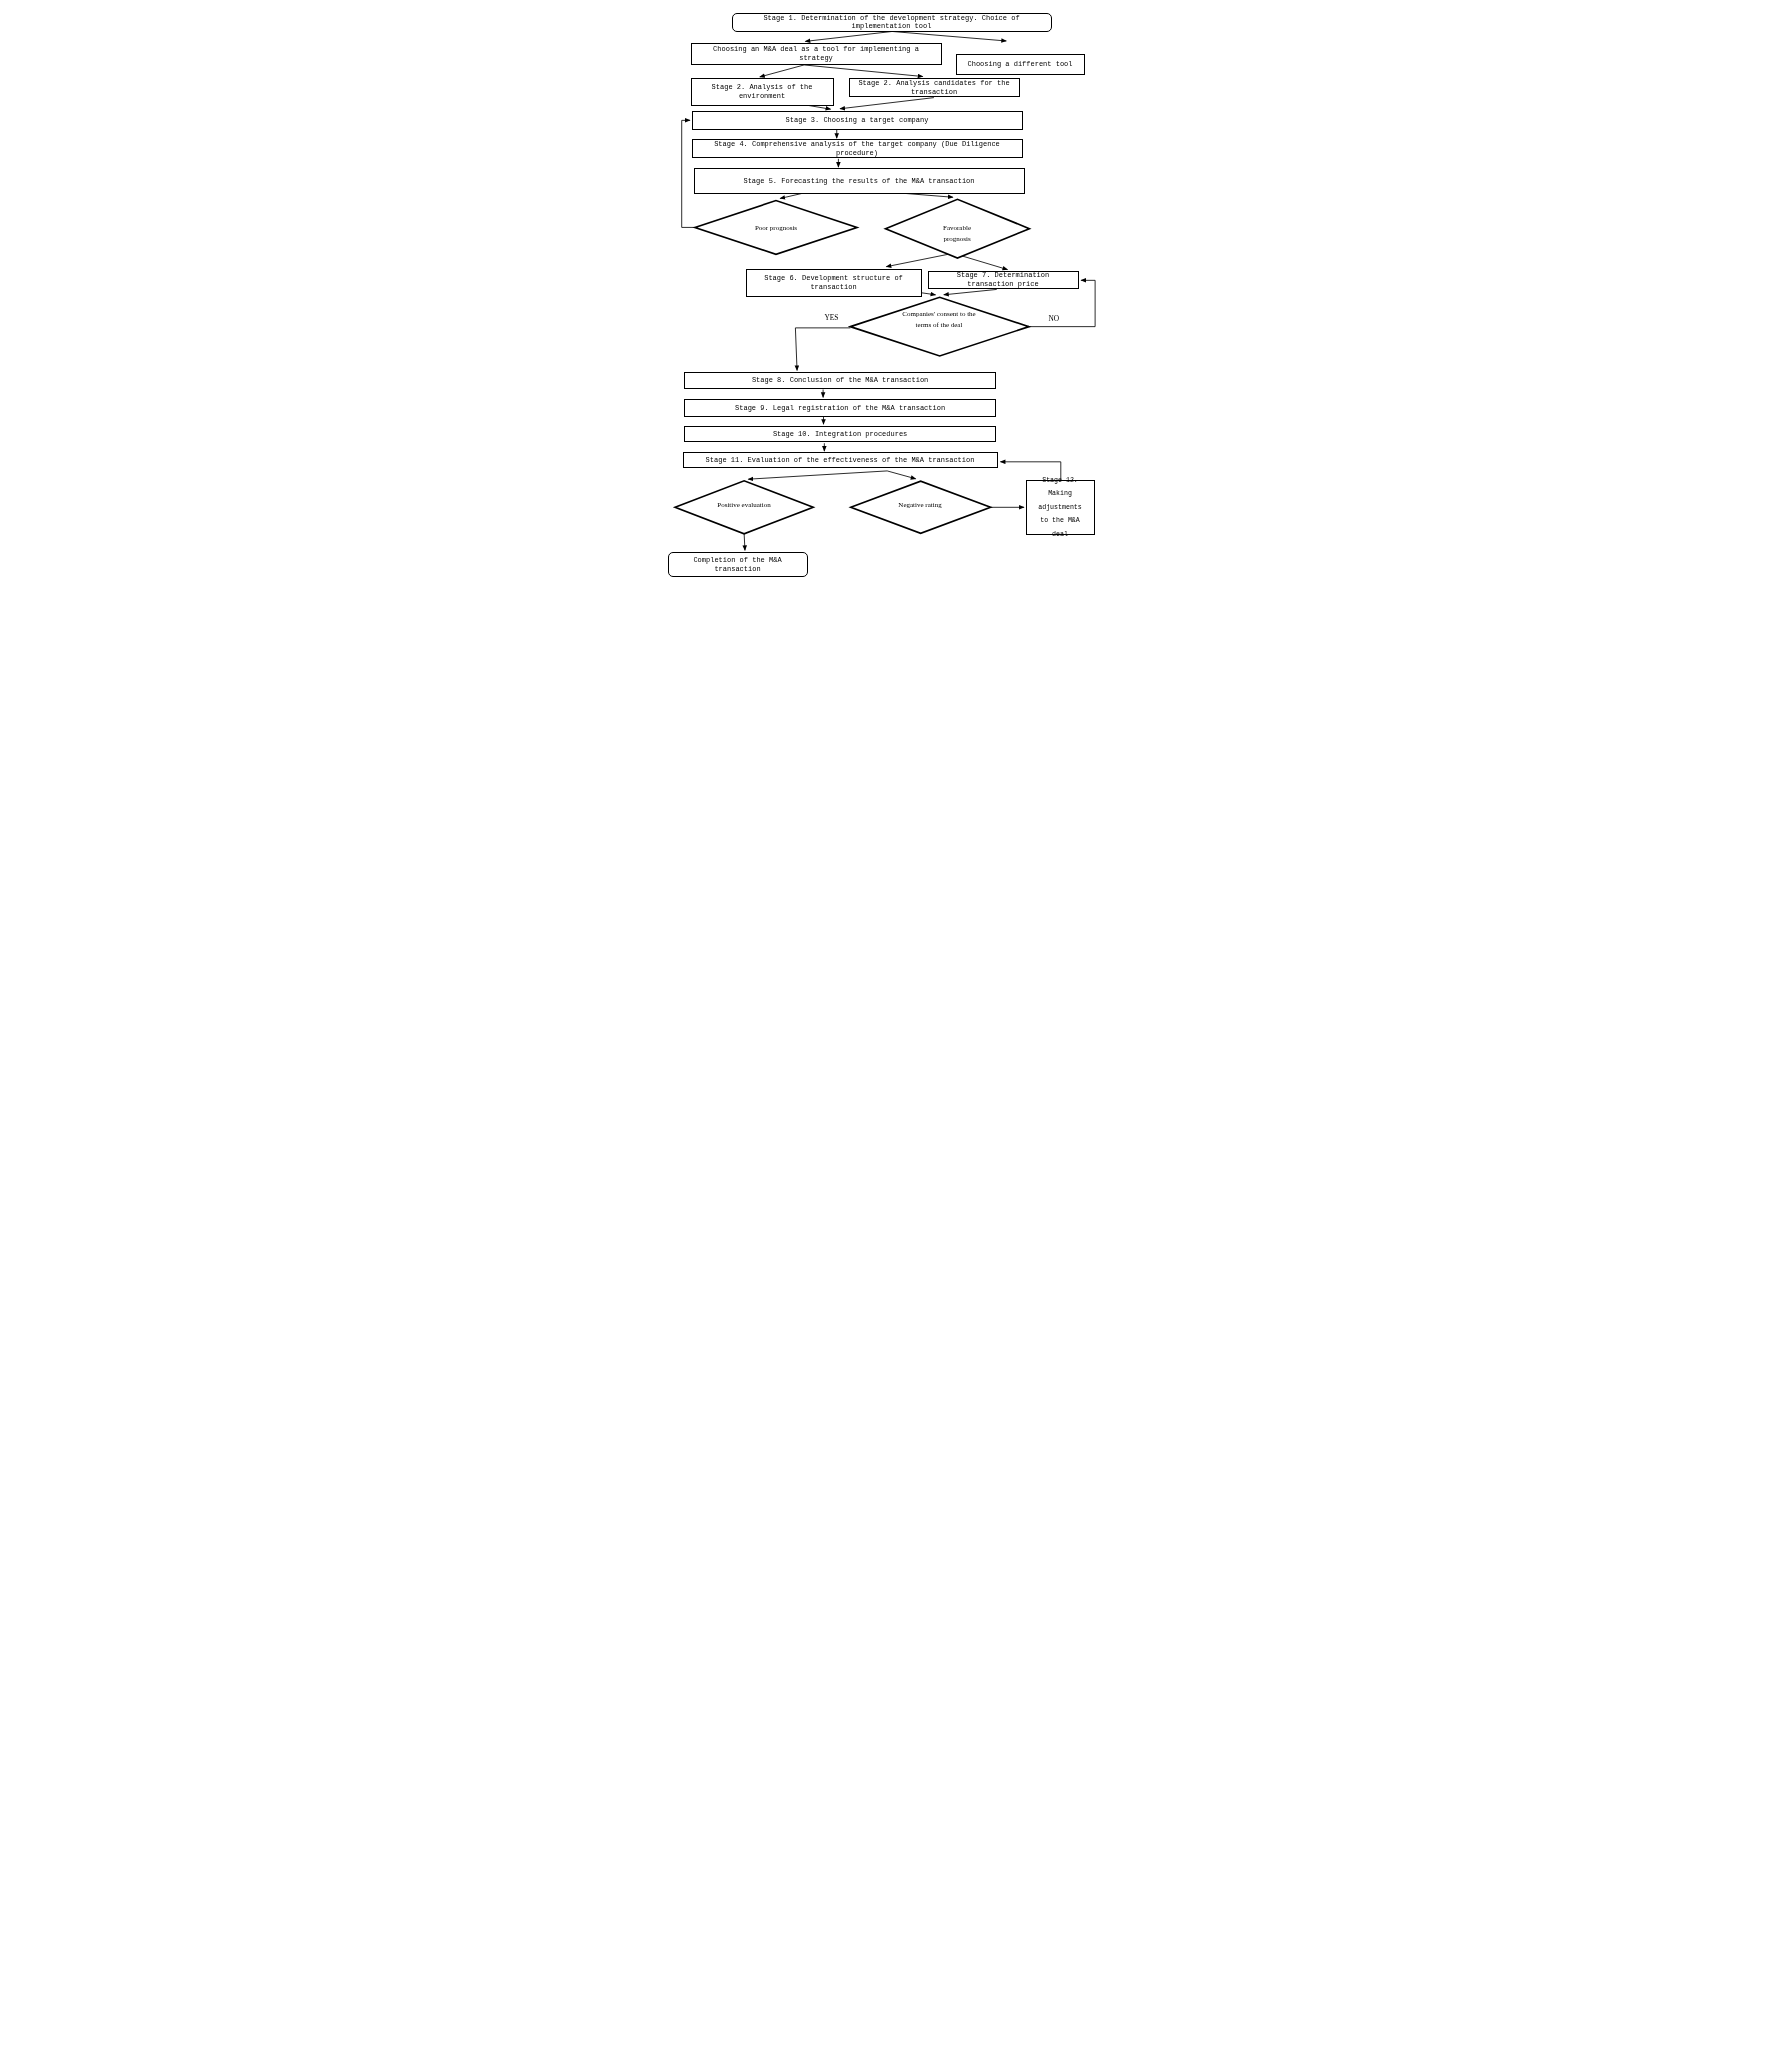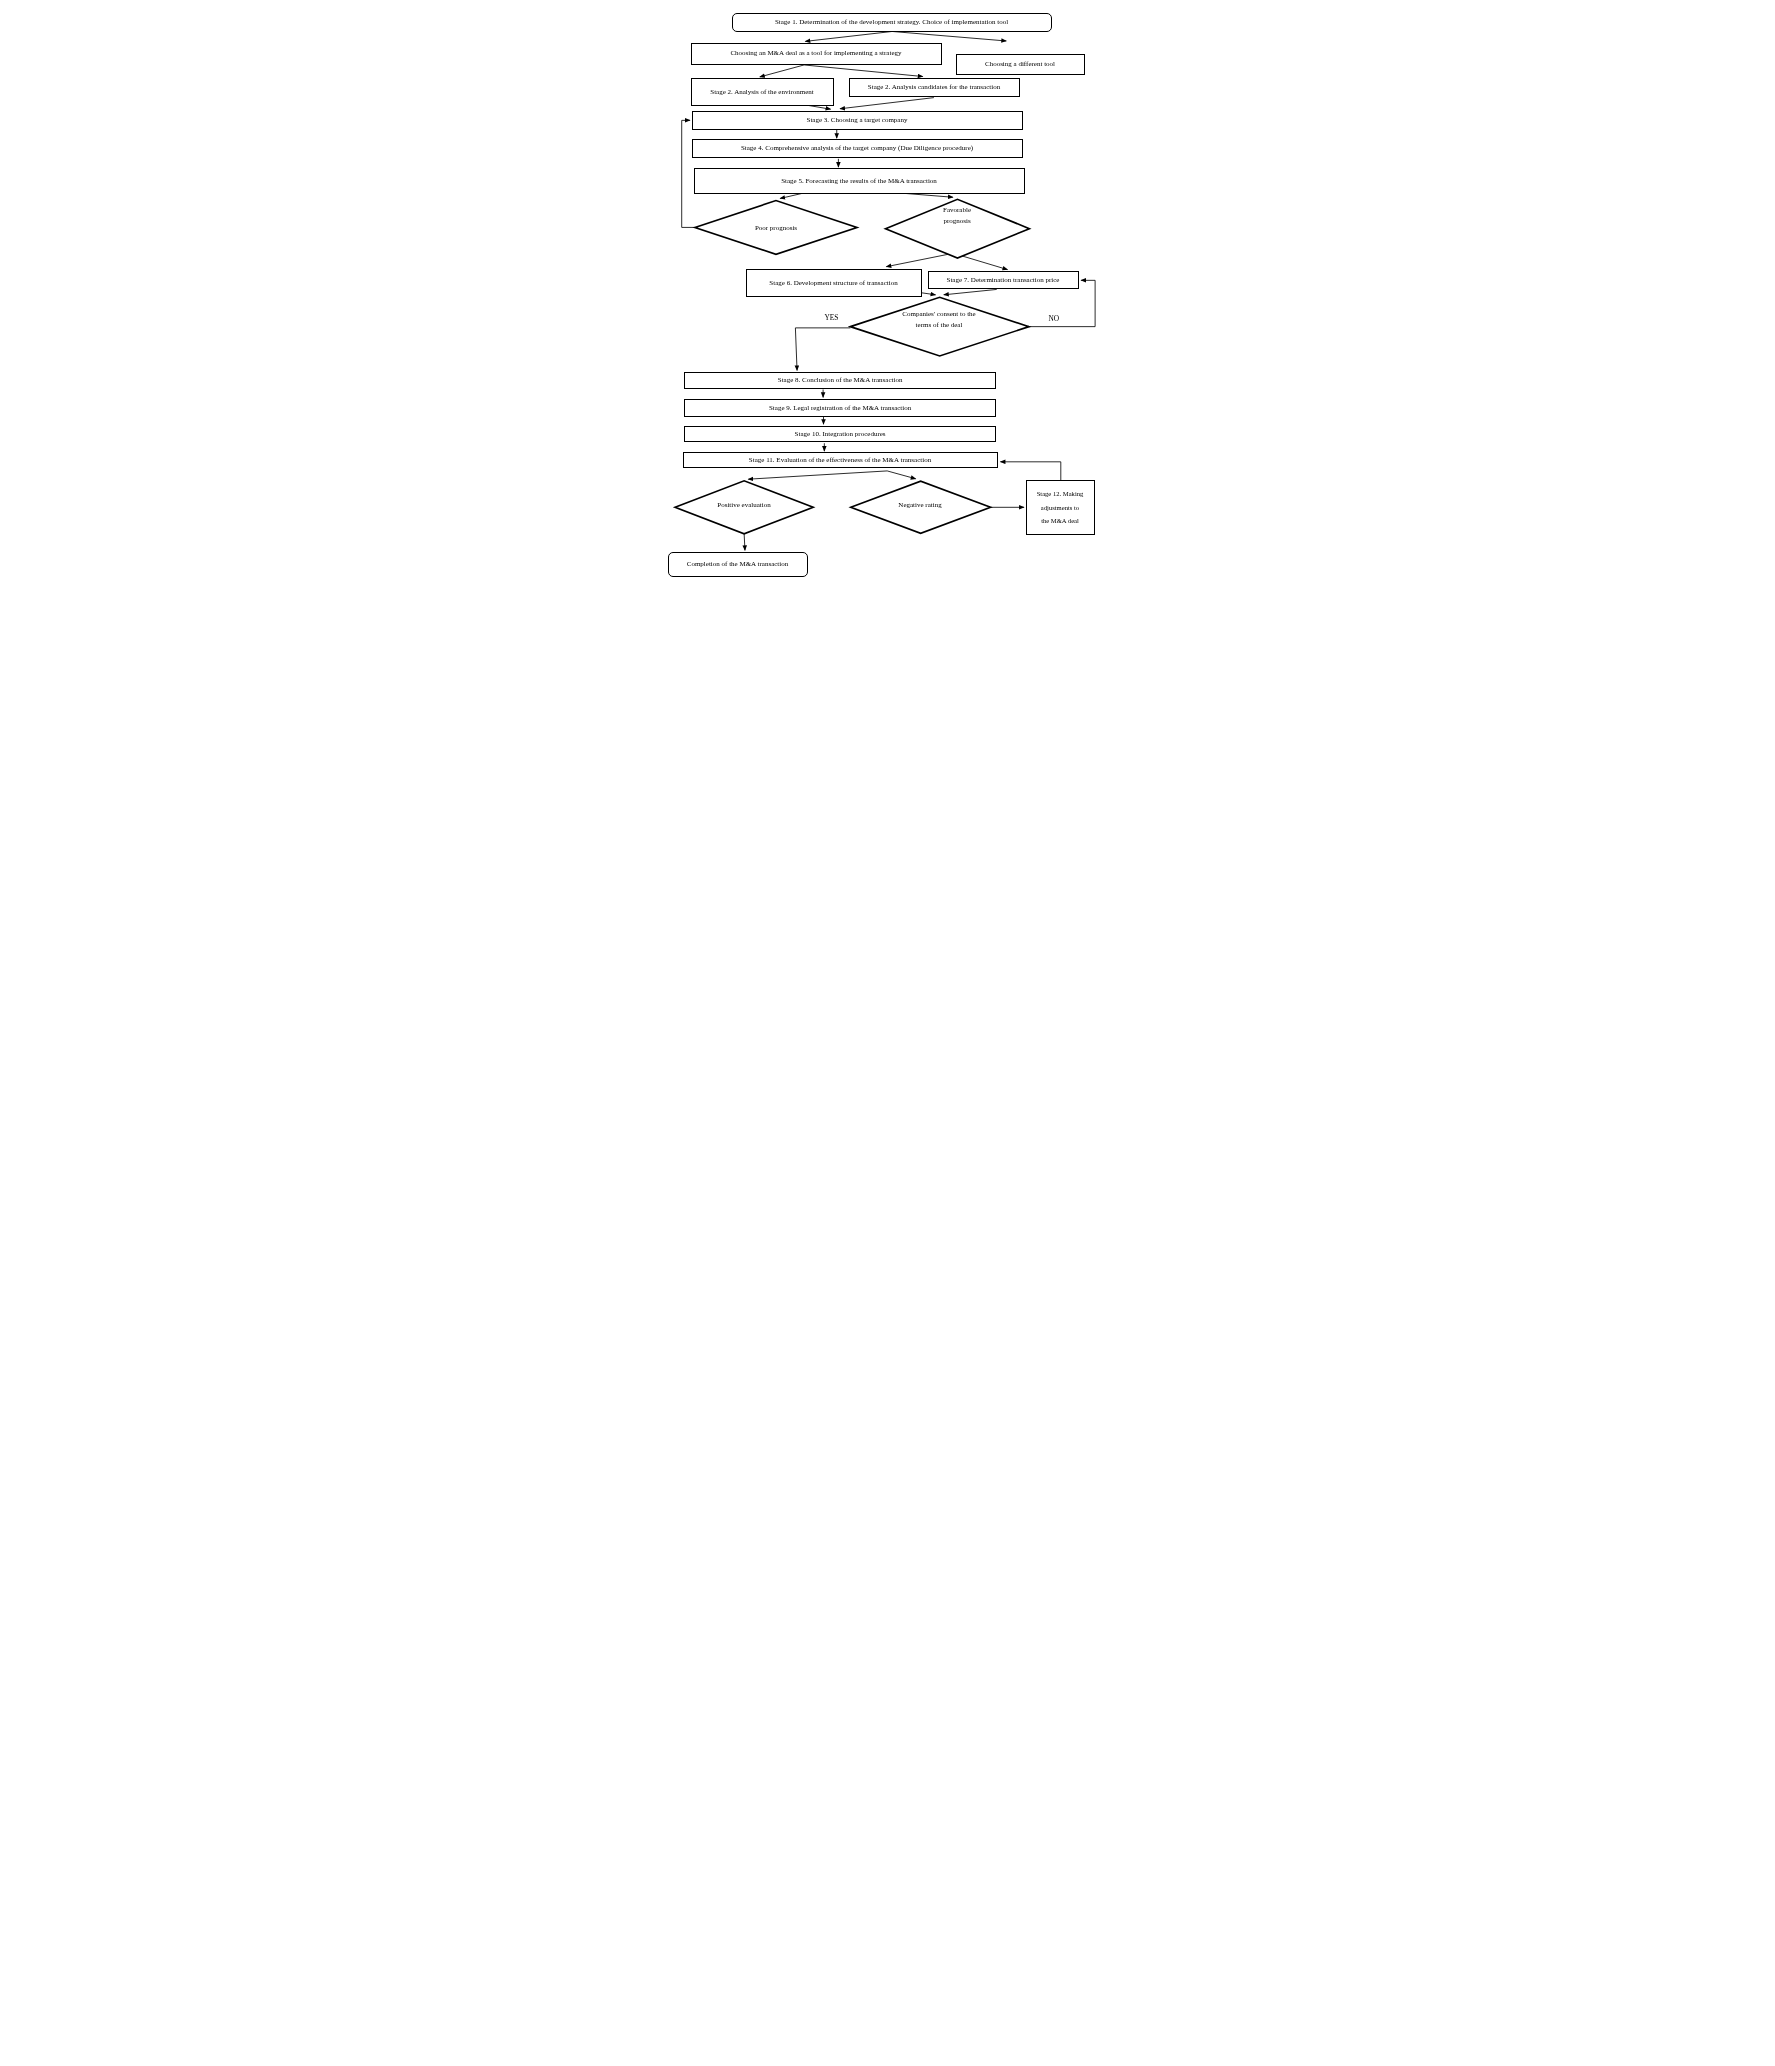--- a/index.html
+++ b/index.html
@@ -6,21 +6,21 @@
   .canvas {
     position:relative; width:444px; height:583px; margin:0 auto;
     background:#ffffff; color:#000;
     font-family:"Liberation Serif","DejaVu Serif",serif;
   }
   svg.wires { position:absolute; left:0; top:0; }
   .node {
     position:absolute; box-sizing:border-box;
     background:#fff; border:1.2px solid #000;
     display:flex; align-items:center; justify-content:center;
-    text-align:center; font-size:7px; line-height:1.25; padding:0.8px 3.3px;
+    text-align:center; font-size:7px; line-height:1.25; padding:0.8px 3.3px;font-family:Liberation Mono, monospace;
   }
   .rounded { border-radius:5px; border-width:1.7px; }
   .tall { line-height:2.05; font-size:6.6px; padding:0.8px 10px; }
   .dlabel {
     position:absolute; text-align:center; font-size:7px; line-height:1.55;
   }
   .branch { position:absolute; font-size:7.4px; }
 </style>
 </head>
 <body>
@@ -96,21 +96,21 @@
   <div class="node" style="left:18.6px;top:426px;width:312px;height:16px">Stage 10. Integration procedures</div>
 
   <div class="node" style="left:17px;top:452px;width:315px;height:16px">Stage 11. Evaluation of the effectiveness of the M&amp;A transaction</div>
 
   <div class="node tall" style="left:360px;top:480px;width:69px;height:55px">Stage 12. Making adjustments to the M&amp;A deal</div>
 
   <div class="node rounded" style="left:2px;top:552px;width:140px;height:25px">Completion of the M&amp;A transaction</div>
 
   <div class="dlabel" style="left:69px;top:223px;width:83px">Poor prognosis</div>
 
-  <div class="dlabel" style="left:269px;top:205px;width:45px">Favorable prognosis</div>
+  <div class="dlabel" style="left:269px;top:223px;width:45px">Favorable prognosis</div>
 
   <div class="dlabel" style="left:232px;top:309px;width:83px">Companies' consent to the terms of the deal</div>
 
   <div class="dlabel" style="left:37px;top:500px;width:83px">Positive evaluation</div>
 
   <div class="dlabel" style="left:213px;top:500px;width:83px">Negative rating</div>
 
   <div class="branch" style="left:159px;top:313px;width:20px">YES</div>
 
   <div class="branch" style="left:383px;top:314px;width:20px">NO</div>

